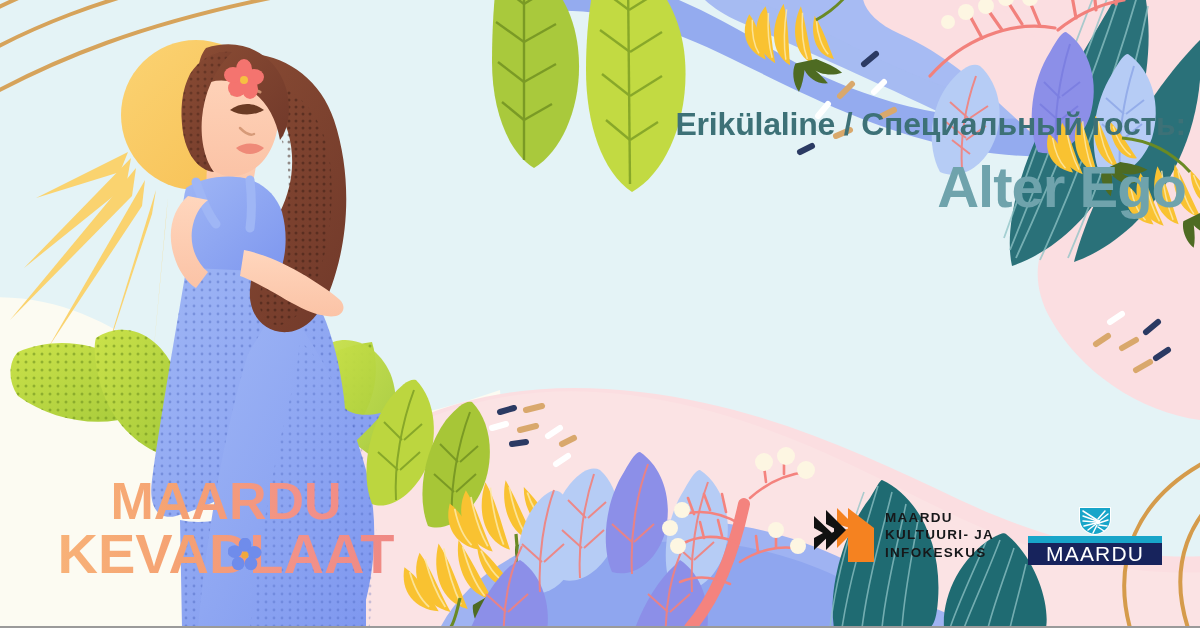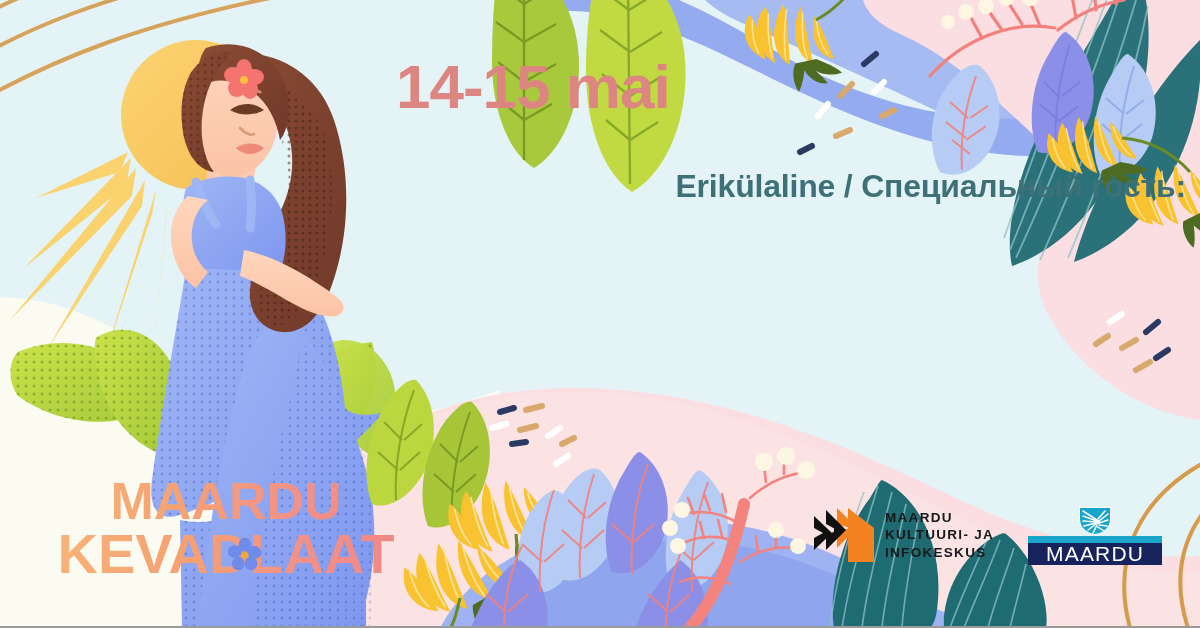--- a/index.html
+++ b/index.html
@@ -577,22 +577,22 @@
       <path d="M1110,322 L1122,314" stroke="#ffffff"></path>
       <path d="M1146,332 L1158,322" stroke="#2b3a63"></path>
       <path d="M1122,348 L1136,340" stroke="#d9a86c"></path>
       <path d="M1156,358 L1168,350" stroke="#2b3a63"></path>
       <path d="M1136,370 L1150,362" stroke="#d9a86c"></path>
       <path d="M1096,344 L1108,336" stroke="#d9a86c"></path>
     </g>
   </svg>
 
   <div id="text-block">
-    <div id="date-line">14-15 mai</div>
     <div id="guest-label">Erikülaline / Специальный гость:</div>
+    <div id="guest-name">Alter Ego</div>
   </div>
 
   <div id="wordmark">
     <div class="wm-line" id="wm-maardu">MAARDU</div>
     <div class="wm-line" id="wm-kevadlaat">KEVADLAAT</div>
     <svg id="wm-flower" viewBox="0 0 40 40">
       <g fill="#6f8ceb">
         <ellipse cx="20" cy="8" rx="7.5" ry="8.5"></ellipse>
         <ellipse cx="31" cy="17" rx="8.5" ry="7.5"></ellipse>
         <ellipse cx="27" cy="30" rx="7.5" ry="8"></ellipse>

